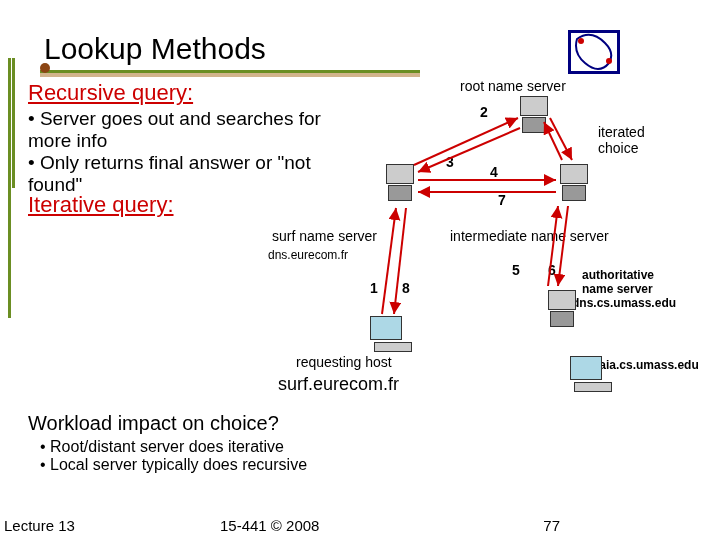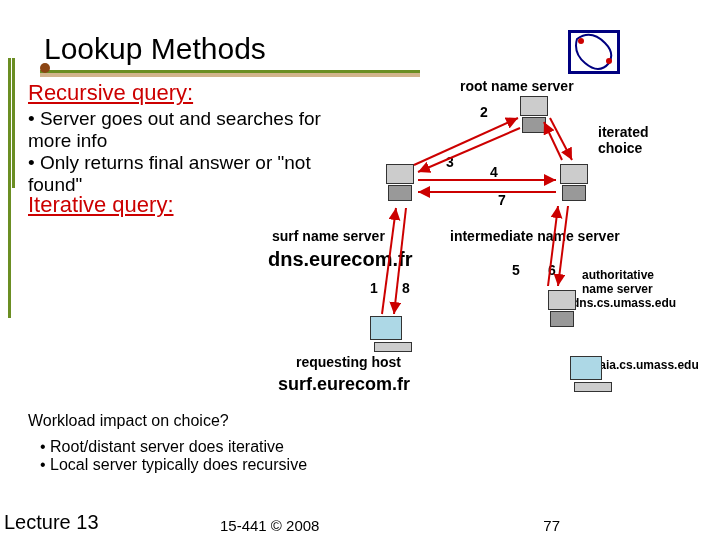--- a/index.html
+++ b/index.html
@@ -8,28 +8,28 @@
   .left-bars div{width:3px;background:#6b8e23;margin-right:1px;display:inline-block;height:130px;vertical-align:top}
   .title-under{position:absolute;left:40px;top:70px;width:380px;height:4px;background:#d2b48c;border-top:3px solid #6b8e23}
   .title-pin{position:absolute;left:40px;top:63px;width:10px;height:10px;background:#8b4513;border-radius:50%}
   .title{position:absolute;left:44px;top:32px;font-size:30px;font-weight:400}
   .sec-h{color:#cc0000;text-decoration:underline;font-size:22px}
   .h1{position:absolute;left:28px;top:80px}
   .bul{font-size:19px;line-height:1.15}
   .b1{position:absolute;left:28px;top:108px;width:320px}
   .h2{position:absolute;left:28px;top:192px}
   .b2{position:absolute;left:28px;top:222px;width:230px}
-  .h3{position:absolute;left:28px;top:412px;font-size:16px}
+  .h3{position:absolute;left:28px;top:412px;font-size:20px}
   .b3{position:absolute;left:40px;top:438px;font-size:16px}
-  .foot-l{position:absolute;left:4px;bottom:6px;font-size:20px}
+  .foot-l{position:absolute;left:4px;bottom:6px;font-size:15px}
   .foot-c{position:absolute;left:220px;bottom:6px;font-size:15px}
   .foot-r{position:absolute;right:80px;bottom:6px;font-size:15px}
   .logo{position:absolute;right:20px;top:30px;width:52px;height:44px;border:3px solid #000080;box-sizing:border-box}
   .logo svg{width:46px;height:38px}
-  .lbl{position:absolute;font-size:14px;font-weight:bold}
+  .lbl{position:absolute;font-size:14px;font-weight:normal}
   .lbl-sm{position:absolute;font-size:12px;font-weight:bold}
   .num{position:absolute;font-size:14px;font-weight:bold}
   .server{width:28px;height:38px}
   .server .mon{width:26px;height:18px;background:#ccc;border:1px solid #333}
   .server .base{width:22px;height:14px;background:#999;border:1px solid #333;margin-left:2px;margin-top:1px}
   .svr{position:absolute}
   .host{position:absolute;width:44px;height:38px}
   .host .scr{width:30px;height:22px;background:#add8e6;border:1px solid #333}
   .host .kb{width:36px;height:8px;background:#ccc;border:1px solid #333;margin-top:2px;margin-left:4px}
   .arrow-svg{position:absolute;left:0;top:0;width:720px;height:540px;pointer-events:none}
@@ -62,21 +62,21 @@
   <div class="h3">Workload impact on choice?</div>
   <div class="bul b3">
     • <span>Root/distant server does iterative</span><br>
     • <span>Local server typically does recursive</span>
   </div>
 
   <div class="lbl" style="left:460px;top:78px">root name server</div>
   <div class="lbl" style="left:598px;top:124px">iterated choice</div>
   <div class="lbl" style="left:272px;top:228px">surf name server</div>
   <div class="lbl" style="left:450px;top:228px">intermediate name server</div>
-  <div class="lbl" style="left:268px;top:248px;font-size:20px">dns.eurecom.fr</div>
+  <div class="lbl" style="left:268px;top:248px;font-size:12px">dns.eurecom.fr</div>
   <div class="lbl-sm" style="left:582px;top:268px">authoritative name server</div>
   <div class="lbl-sm" style="left:572px;top:296px">dns.cs.umass.edu</div>
   <div class="lbl" style="left:296px;top:354px">requesting host</div>
   <div class="lbl" style="left:278px;top:374px;font-size:18px">surf.eurecom.fr</div>
   <div class="lbl-sm" style="left:592px;top:358px">gaia.cs.umass.edu</div>
 
   <div class="svr server" style="left:520px;top:96px">
       <div class="mon"></div>
       <div class="base"></div>
     </div>

